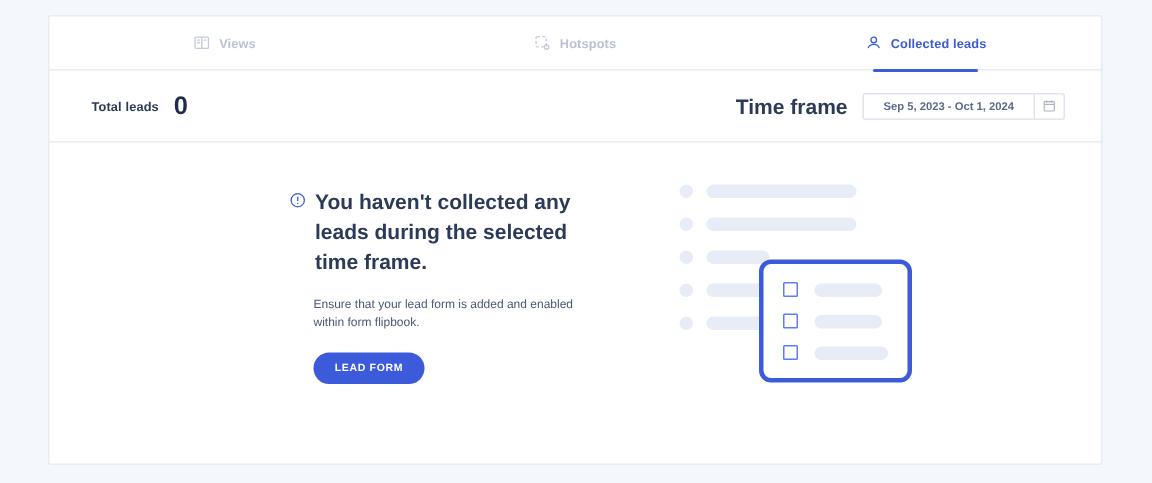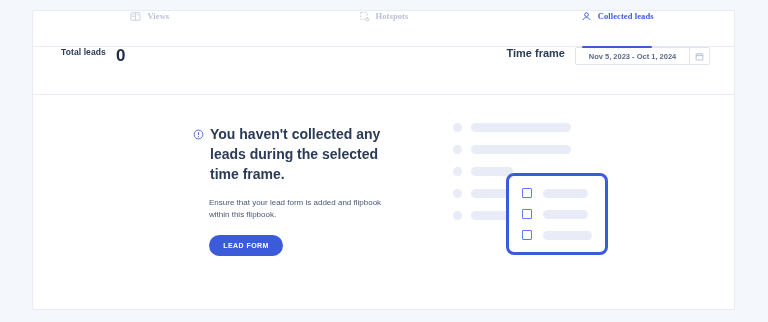--- a/index.html
+++ b/index.html
@@ -23,27 +23,26 @@
     position: relative;
     height: 36px;
     border-bottom: 1px solid #e7ebf3;
     display: flex;
     align-items: center;
   }
   .tab {
     flex: 1 1 0;
     height: 36px;
     display: flex;
-    align-items: flex-start;
+    align-items: center;
     justify-content: center;
     gap: 6px;
     position: relative;
     cursor: pointer;
     user-select: none;
-    font-family: Liberation Serif, serif;
   }
   .tab .tlabel {
     font-size: 8.5px;
     font-weight: bold;
     color: #b9c2d4;
     letter-spacing: .1px;
     white-space: nowrap;
   }
   .tab .ticon { display: flex; align-items: center; }
   .tab .ticon svg { display: block; }
@@ -55,38 +54,39 @@
     width: 70px; height: 2px;
     background: #3b5bdb;
     border-radius: 1px;
   }
 
   
   .summary {
     height: 48px;
     border-bottom: 1px solid #e7ebf3;
     display: flex;
+    align-items: center;
     padding: 0 24px 0 28px;
   }
   .total-label {
     font-size: 8.5px;
     font-weight: bold;
     color: #2b3a57;
     letter-spacing: .1px;
   }
   .total-value {
     font-size: 17px;
     font-weight: bold;
     color: #1f2d4d;
     margin-left: 10px;
     line-height: 1;
   }
   .spacer { flex: 1; }
   .tf-label {
-    font-size: 11px;
+    font-size: 14px;
     font-weight: bold;
     color: #2b3a57;
     margin-right: 10px;
     white-space: nowrap;
   }
   .tf-box {
     display: flex;
     align-items: stretch;
     height: 18px;
     border: 1px solid #dfe4ee;
@@ -254,21 +254,21 @@
     </div>
 
   </div>
 
   <div class="summary">
     <span class="total-label">Total leads</span>
     <span class="total-value">0</span>
     <span class="spacer"></span>
     <span class="tf-label">Time frame</span>
     <div class="tf-box">
-      <span class="tf-value">Nov 5, 2023 - Oct 1, 2024</span>
+      <span class="tf-value">Sep 5, 2023 - Oct 1, 2024</span>
       <span class="tf-cal">
         <svg width="9" height="9" viewBox="0 0 16 16" fill="none" stroke="#aab4c8" stroke-width="1.4">
           <rect x="2" y="3.2" width="12" height="11" rx="1"></rect>
           <path d="M2 6.4h12"></path>
           <path d="M5.2 1.8v2.4M10.8 1.8v2.4"></path>
         </svg>
       </span>
     </div>
   </div>
 
@@ -278,21 +278,21 @@
       <div class="et-head">
         <span class="et-alert">
           <svg width="11" height="11" viewBox="0 0 16 16" fill="none" stroke="#3b5bdb" stroke-width="1.25">
             <circle cx="8" cy="8" r="6.4"></circle>
             <path d="M8 4.6v4.1"></path>
             <circle cx="8" cy="11.1" r=".75" fill="#3b5bdb" stroke="none"></circle>
           </svg>
         </span>
         <span class="et-title">You haven't collected any leads during the selected time frame.</span>
       </div>
-      <div class="et-sub">Ensure that your lead form is added and flipbook within this flipbook.</div>
+      <div class="et-sub">Ensure that your lead form is added and enabled within form flipbook.</div>
       <button class="lead-btn">LEAD FORM</button>
     </div>
 
     <div class="illus">
       <div class="bg-row" style="top:0px">
         <span class="bg-dot"></span>
         <span class="bg-bar" style="width:100px"></span>
       </div>
       <div class="bg-row" style="top:22px">
         <span class="bg-dot"></span>

